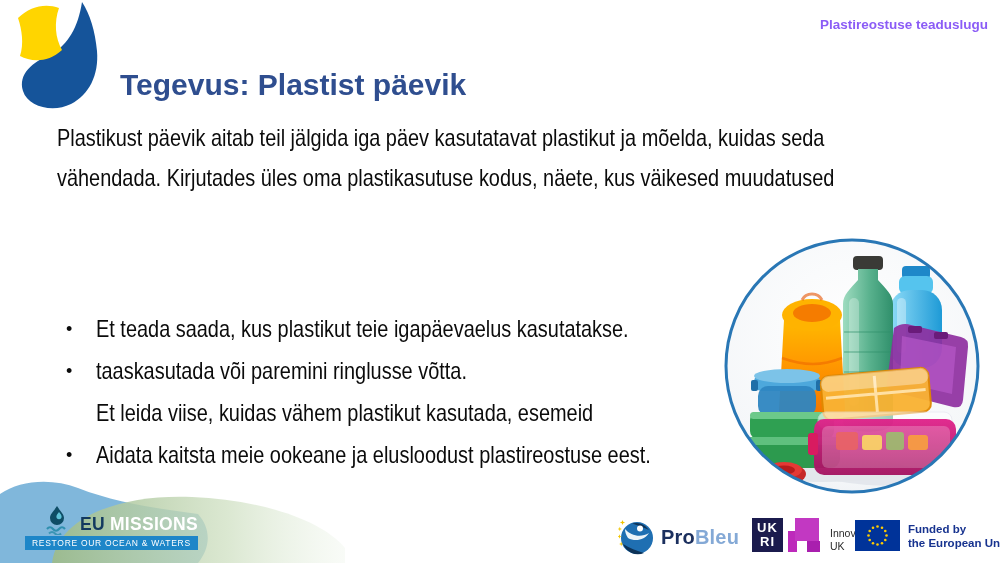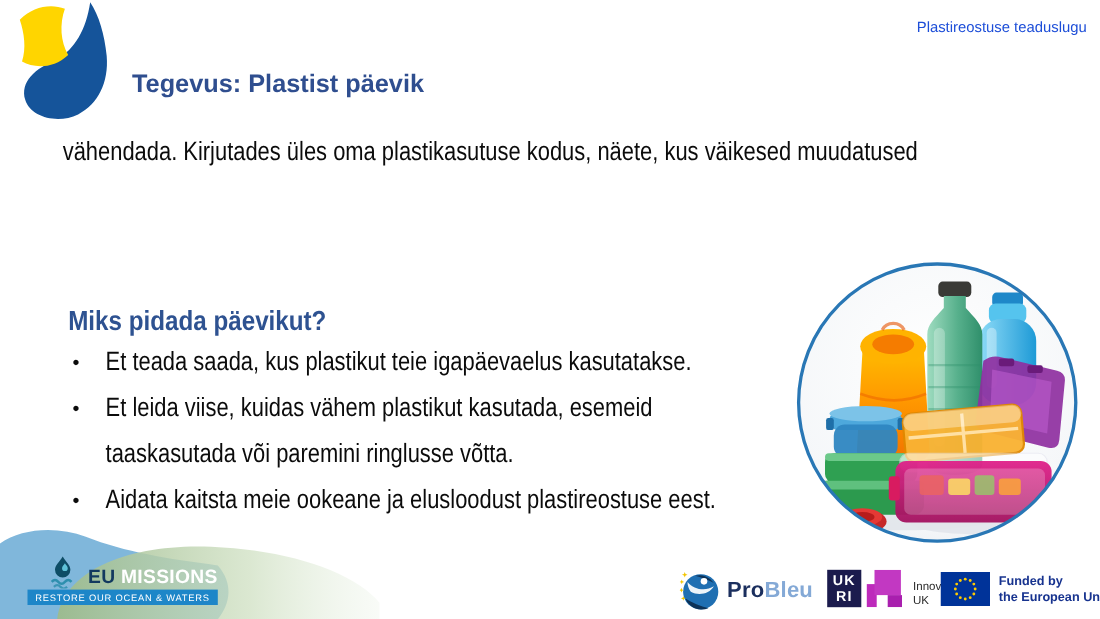--- a/index.html
+++ b/index.html
@@ -1,21 +1,21 @@
 <!DOCTYPE html>
 <html><head>
 <meta charset="utf-8">
 <style>
   html,body{margin:0;padding:0;background:#fff;}
   .slide{position:relative;width:1000px;height:563px;background:#ffffff;overflow:hidden;
          font-family:"Liberation Sans", sans-serif;}
 
   
-  .eyebrow{position:absolute;top:17px;right:12px;font-size:13.5px;font-weight:normal;color:#1d4ed8;}
-  .title{position:absolute;left:120px;top:48px;font-size:23px;font-weight:bold;color:#2F4E8F;
+  .eyebrow{position:absolute;top:17px;right:12px;font-size:13.5px;font-weight:bold;color:#8b5cf6;}
+  .title{position:absolute;left:120px;top:48px;font-size:30px;font-weight:bold;color:#2F4E8F;
          white-space:nowrap;}
   .corner-logo{position:absolute;left:8px;top:0px;width:100px;height:118px;}
 
   
   .intro{position:absolute;left:57px;top:118px;color:#0b0b0b;}
   .intro .line{height:40px;line-height:40px;font-size:24px;white-space:nowrap;}
   .narrow{display:inline-block;transform:scaleX(0.83);transform-origin:0 50%;white-space:nowrap;}
 
   
   .section-heading{position:absolute;left:62px;top:278px;font-size:25px;font-weight:bold;color:#2E5291;white-space:nowrap;}
@@ -64,36 +64,34 @@
 
   <svg class="corner-logo" viewBox="0 0 100 118">
     <path d="M74,2 C70,28 60,44 44,54 C24,62 10,74 15,91 C20,107 45,113 63,104 C81,95 91,75 89,51 C87,31 82,14 74,2 Z" fill="#15549A"></path>
     <path d="M10,18 C22,6 38,3 51,8 C46,22 47,38 54,50 C40,63 23,62 12,56 C16,44 14,30 10,18 Z" fill="#FFD500"></path>
   </svg>
 
   <div class="eyebrow">Plastireostuse teaduslugu</div>
   <h1 class="title">Tegevus: Plastist päevik</h1>
 
   <div class="intro">
+    <div class="line"><span class="narrow">Plastikust päevik aitab teil jälgida iga päev kasutatavat plastikut ja mõelda, kuidas seda</span></div>
     <div class="line"><span class="narrow">vähendada. Kirjutades üles oma plastikasutuse kodus, näete, kus väikesed muudatused</span></div>
   </div>
 
-  <div class="section-heading">
-    <span class="narrow">Miks pidada päevikut?</span>
-  </div>
 
   <div class="bullets">
     <div class="bullet-row">
       <span class="dot">•</span>
       <div class="bullet-line"><span class="narrow">Et teada saada, kus plastikut teie igapäevaelus kasutatakse.</span></div>
     </div>
     <div class="bullet-row">
       <span class="dot">•</span>
+      <div class="bullet-line"><span class="narrow">taaskasutada või paremini ringlusse võtta.</span></div>
       <div class="bullet-line"><span class="narrow">Et leida viise, kuidas vähem plastikut kasutada, esemeid</span></div>
-      <div class="bullet-line"><span class="narrow">taaskasutada või paremini ringlusse võtta.</span></div>
     </div>
     <div class="bullet-row">
       <span class="dot">•</span>
       <div class="bullet-line"><span class="narrow">Aidata kaitsta meie ookeane ja elusloodust plastireostuse eest.</span></div>
     </div>
   </div>
 
   <svg class="photo" viewBox="0 0 260 260">
     <defs>
       <clipPath id="cclip">

